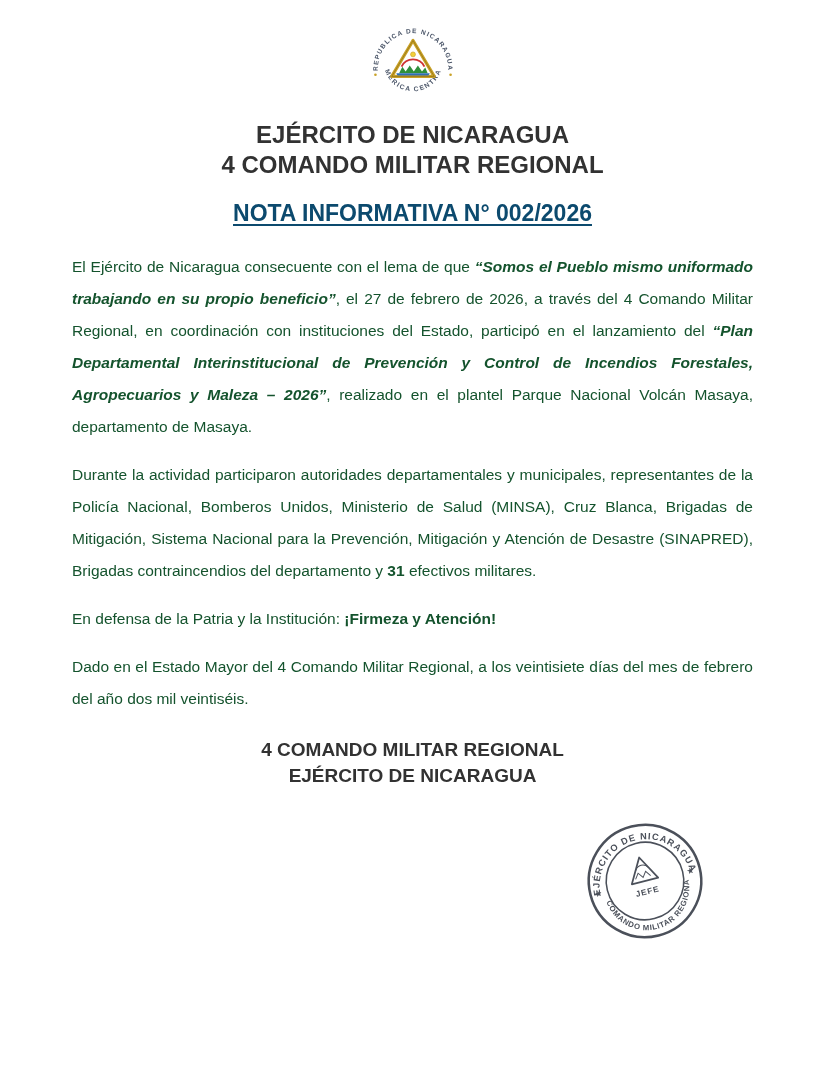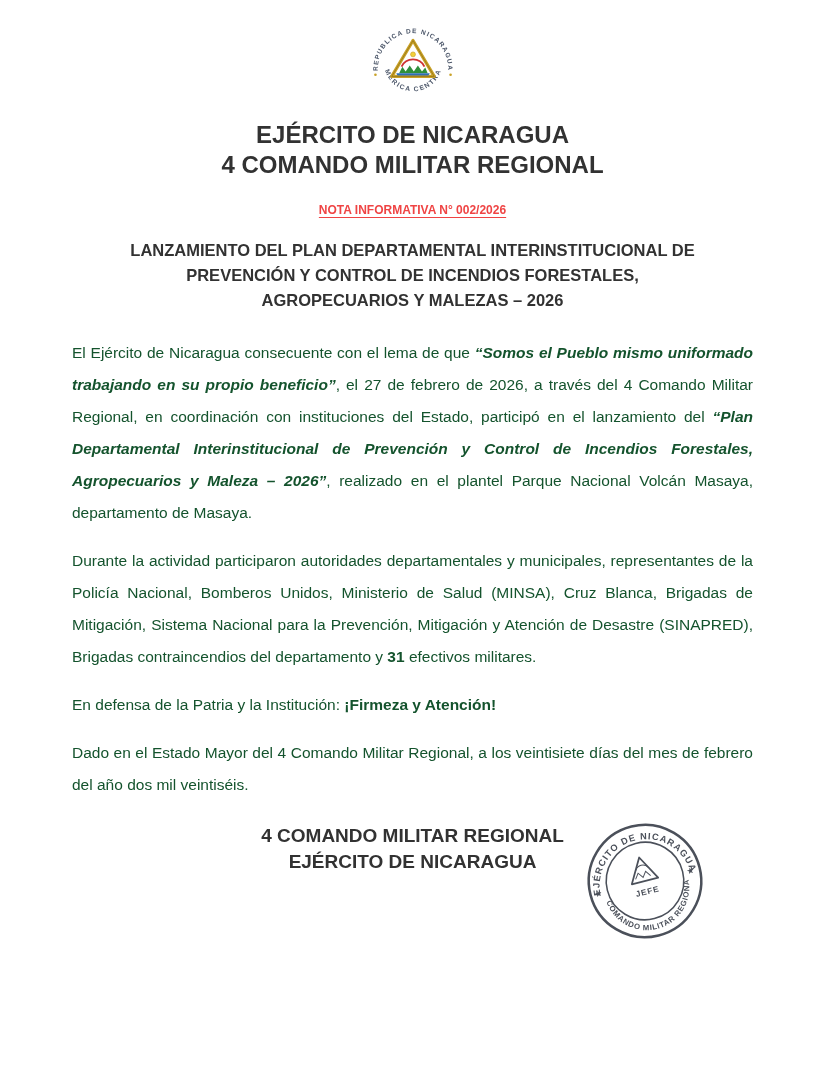--- a/index.html
+++ b/index.html
@@ -30,22 +30,22 @@
     color: #323232;
     margin-top: 6px;
   }
   .note-number-wrap {
     text-align: center;
     margin-top: 20px;
   }
   .note-number {
     display: inline-block;
     font-weight: bold;
-    font-size: 12px;
-    color: #ef4444;
+    font-size: 23px;
+    color: #0c4a6e;
     text-decoration: underline;
     text-underline-offset: 3px;
   }
   .subject {
     text-align: center;
     font-weight: bold;
     font-size: 16.5px;
     line-height: 25px;
     color: #323232;
     margin-top: 20px;
@@ -145,25 +145,20 @@
 
   <div class="org-header">
     <div>EJÉRCITO DE NICARAGUA</div>
     <div>4 COMANDO MILITAR REGIONAL</div>
   </div>
 
   <div class="note-number-wrap">
     <span class="note-number">NOTA INFORMATIVA N° 002/2026</span>
   </div>
 
-  <div class="subject">
-    <div>LANZAMIENTO DEL PLAN DEPARTAMENTAL INTERINSTITUCIONAL DE</div>
-    <div>PREVENCIÓN Y CONTROL DE INCENDIOS FORESTALES,</div>
-    <div>AGROPECUARIOS Y MALEZAS – 2026</div>
-  </div>
 
   <div class="doc-body">
       <p class="body-paragraph"><span class="run n">El Ejército de Nicaragua consecuente con el lema de que </span><span class="run bi">“Somos el Pueblo mismo uniformado trabajando en su propio beneficio”</span><span class="run n">, el 27 de febrero de 2026, a través del 4 Comando Militar Regional, en coordinación con instituciones del Estado, participó en el lanzamiento del </span><span class="run bi">“Plan Departamental Interinstitucional de Prevención y Control de Incendios Forestales, Agropecuarios y Maleza – 2026”</span><span class="run n">, realizado en el plantel Parque Nacional Volcán Masaya, departamento de Masaya.</span></p>
       <p class="body-paragraph"><span class="run n">Durante la actividad participaron autoridades departamentales y municipales, representantes de la Policía Nacional, Bomberos Unidos, Ministerio de Salud (MINSA), Cruz Blanca, Brigadas de Mitigación, Sistema Nacional para la Prevención, Mitigación y Atención de Desastre (SINAPRED), Brigadas contraincendios del departamento y </span><span class="run b">31</span><span class="run n"> efectivos militares.</span></p>
       <p class="body-paragraph"><span class="run n">En defensa de la Patria y la Institución: </span><span class="run b">¡Firmeza y Atención!</span></p>
       <p class="body-paragraph"><span class="run n">Dado en el Estado Mayor del 4 Comando Militar Regional, a los veintisiete días del mes de febrero del año dos mil veintiséis.</span></p>
     </div>
 
   <div class="signature">
     <div>4 COMANDO MILITAR REGIONAL</div>

